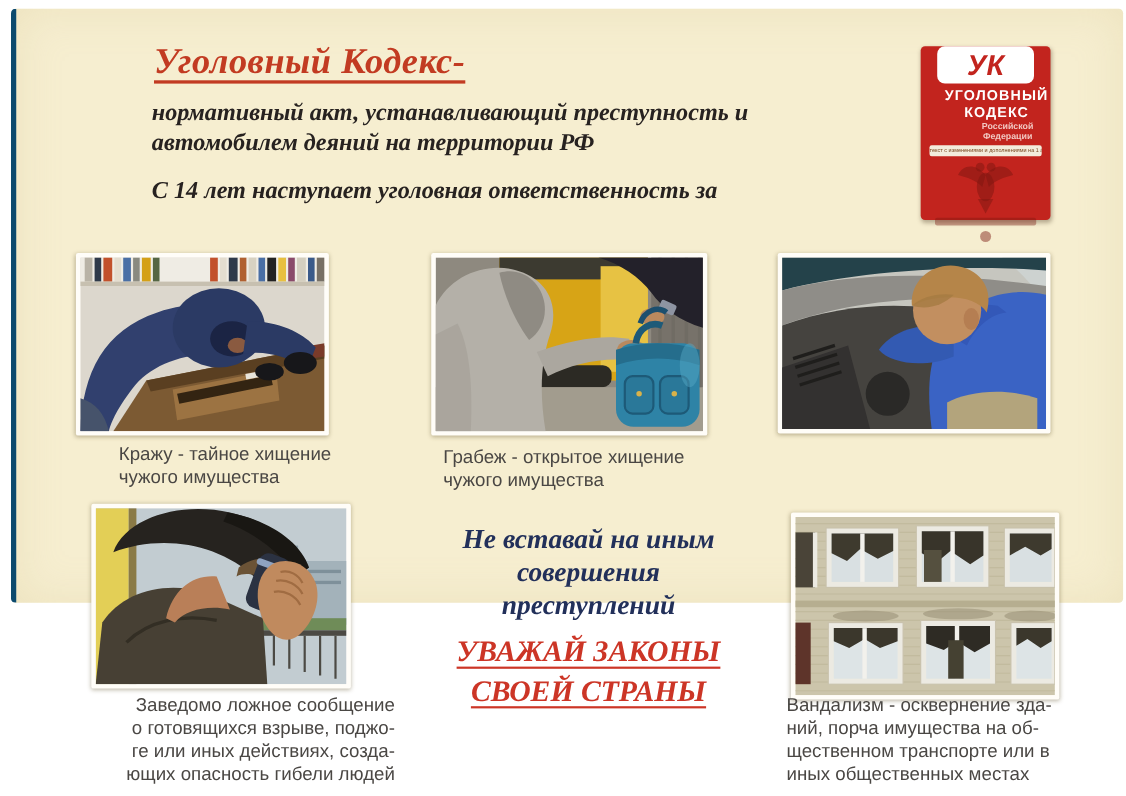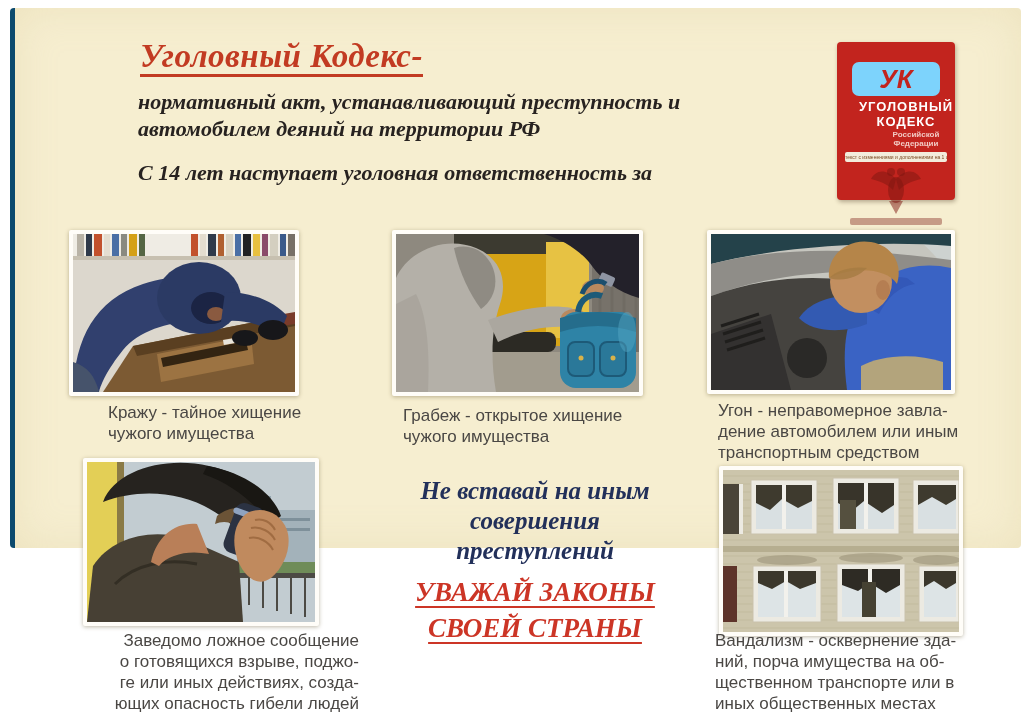--- a/index.html
+++ b/index.html
@@ -16,21 +16,21 @@
          text-underline-offset:7px;letter-spacing:.5px;}
   .definition{left:123px;top:80px;font-size:22px;font-weight:bold;font-style:italic;
               color:#272220;line-height:27px;width:600px;}
   .age-note{left:123px;top:152px;font-size:22px;font-weight:bold;font-style:italic;
             color:#272220;}
 
   
   .book{left:822px;top:34px;width:118px;height:158px;background:#c2241e;
         border-radius:4px;box-shadow:1px 2px 4px rgba(60,40,20,.35);
         font-family:"Liberation Sans",sans-serif;text-align:center;}
-  .book-uk{margin:20px auto 0;width:88px;height:34px;background:#7dd3fc;border-radius:7px;
+  .book-uk{margin:0 auto 0;width:88px;height:34px;background:#ffffff;border-radius:7px;
            color:#c2241e;font-weight:bold;font-size:26px;line-height:34px;font-style:italic;}
   .book-title{margin-top:3px;color:#ffffff;font-weight:bold;font-size:13px;line-height:15px;
               letter-spacing:1px;white-space:pre-line;padding-left:20px;}
   .book-sub{color:#f2c8c2;font-weight:bold;font-size:8px;margin-top:1px;padding-left:40px;}
   .book-strip{margin:4px auto 0;width:102px;height:10px;background:#f3ecdc;border-radius:2px;
               font-size:5px;line-height:10px;color:#7a4a22;overflow:hidden;white-space:nowrap;}
   .book-emblem{margin:2px auto 0;width:56px;height:52px;}
   .book-band{margin:2px auto 0;width:92px;height:7px;background:rgba(120,20,14,.38);border-radius:2px;}
   .book-pub{margin:5px auto 0;width:10px;height:10px;background:rgba(120,20,14,.45);border-radius:50%;}
 
@@ -181,23 +181,20 @@
       <path d="M118,44 C126,36 142,32 156,34 C146,44 132,48 118,44 Z" fill="#a57a42" opacity=".8"></path>
       <ellipse cx="172" cy="56" rx="7" ry="10" fill="#b57e52"></ellipse>
       <path d="M150,156 L232,156 L232,128 C202,118 168,122 150,132 Z" fill="#b3a47c"></path>
     </svg>
   </div>
 
   <div class="abs caption pre" style="left:93px;top:394px;width:240px;">Кражу - тайное хищение
 чужого имущества</div>
   <div class="abs caption pre" style="left:388px;top:397px;width:250px;">Грабеж - открытое хищение
 чужого имущества</div>
-  <div class="abs caption pre" style="left:703px;top:392px;width:260px;">Угон - неправомерное завла-
-дение автомобилем или иным
-транспортным средством</div>
 
   <div class="abs photo" style="left:68px;top:450px;">
     <svg width="228" height="160" viewBox="0 0 228 160">
       <rect width="228" height="160" fill="#c2ccd1"></rect>
       <rect x="150" y="34" width="34" height="70" fill="#93a4ae"></rect>
       <rect x="188" y="48" width="40" height="58" fill="#a3b2ba"></rect>
       <g fill="#7e909a">
           <rect x="155" y="42" width="24" height="3"></rect>
           <rect x="155" y="52" width="24" height="3"></rect>
           <rect x="155" y="62" width="24" height="3"></rect>

